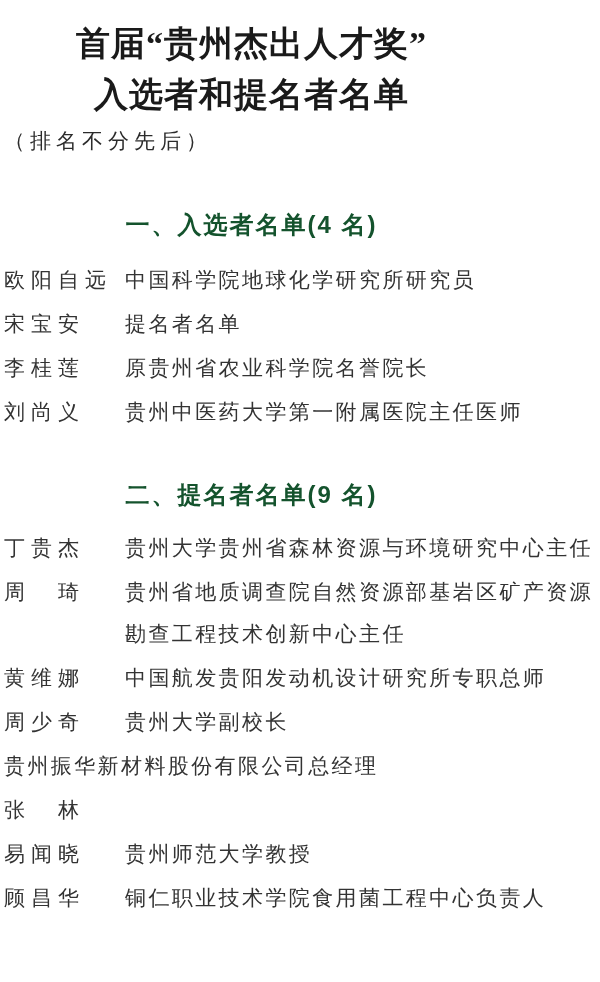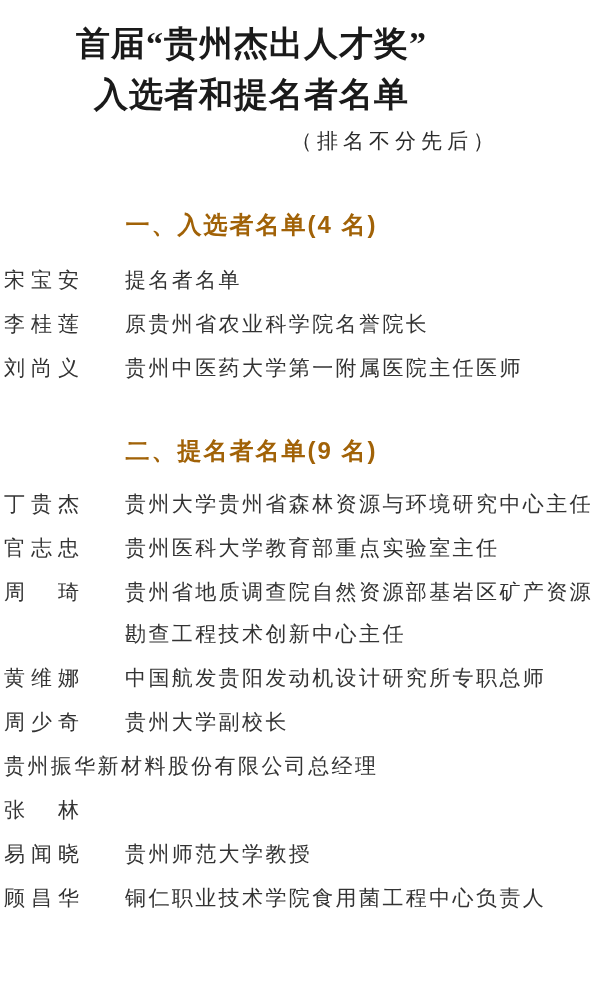--- a/index.html
+++ b/index.html
@@ -18,35 +18,35 @@
   }
   .doc-title {
     text-align: center;
     font-weight: bold;
     font-size: 34px;
     line-height: 51px;
     color: #1a1a1a;
     letter-spacing: 1px;
   }
   .doc-subtitle {
-    text-align: right;
+    text-align: left;
     font-size: 21px;
     line-height: 30px;
     margin-top: 6px;
     letter-spacing: 5px;
     color: #2b2b2b;
   }
   .section-heading {
     text-align: center;
     font-family: "Liberation Sans", "DejaVu Sans", sans-serif;
     font-weight: bold;
     font-size: 24px;
     line-height: 28px;
     letter-spacing: 2px;
-    color: #a16207;
+    color: #14532d;
   }
   .section-heading.first { margin: 55px 0 20px 0; }
   .section-heading.second { margin: 48px 0 18px 0; }
   .entry-row {
     display: flex;
     align-items: flex-start;
     margin-bottom: 2px;
   }
   .entry-name {
     flex: 0 0 121px;
@@ -75,43 +75,43 @@
     <div>首届“贵州杰出人才奖”</div>
     <div>入选者和提名者名单</div>
   </div>
 
   <div class="doc-subtitle">（排名不分先后）</div>
 
   <div class="section-heading first">一、入选者名单(4 名)</div>
 
   <div class="entry-list">
     <div class="entry-row">
+      <div class="entry-name">欧阳自远</div>
+      <div class="entry-role">中国科学院地球化学研究所研究员</div>
+    </div>
+    <div class="entry-row">
       <div class="entry-name">宋宝安</div>
       <div class="entry-role">提名者名单</div>
     </div>
     <div class="entry-row">
       <div class="entry-name">李桂莲</div>
       <div class="entry-role">原贵州省农业科学院名誉院长</div>
     </div>
     <div class="entry-row">
       <div class="entry-name">刘尚义</div>
       <div class="entry-role">贵州中医药大学第一附属医院主任医师</div>
     </div>
   </div>
 
   <div class="section-heading second">二、提名者名单(9 名)</div>
 
   <div class="entry-list">
     <div class="entry-row">
       <div class="entry-name">丁贵杰</div>
       <div class="entry-role">贵州大学贵州省森林资源与环境研究中心主任</div>
-    </div>
-    <div class="entry-row">
-      <div class="entry-name">官志忠</div>
-      <div class="entry-role">贵州医科大学教育部重点实验室主任</div>
     </div>
     <div class="entry-row">
       <div class="entry-name">周　琦</div>
       <div class="entry-role">贵州省地质调查院自然资源部基岩区矿产资源勘查工程技术创新中心主任</div>
     </div>
     <div class="entry-row">
       <div class="entry-name">黄维娜</div>
       <div class="entry-role">中国航发贵阳发动机设计研究所专职总师</div>
     </div>
     <div class="entry-row">

